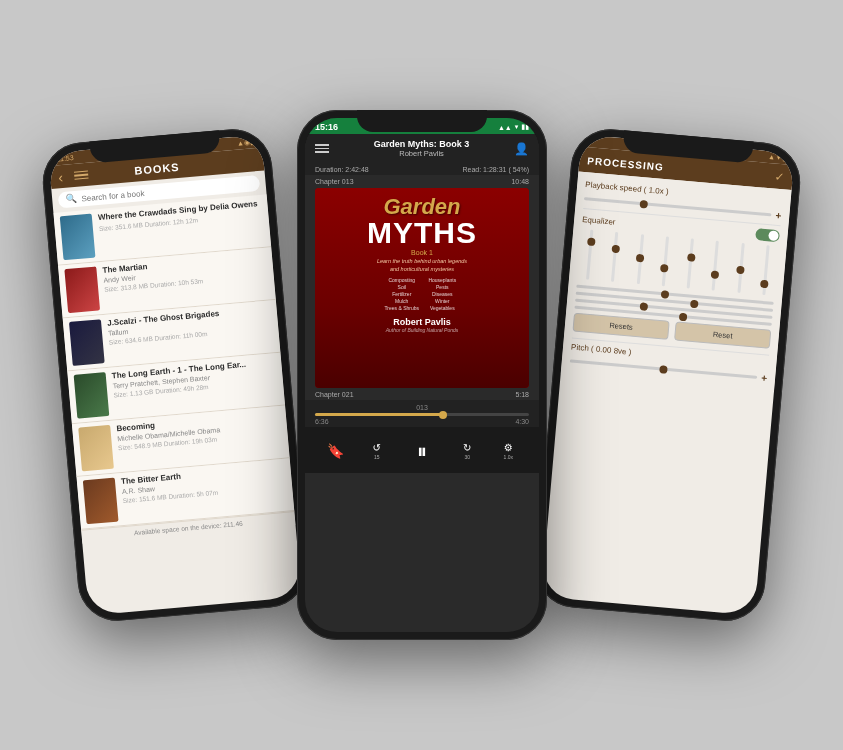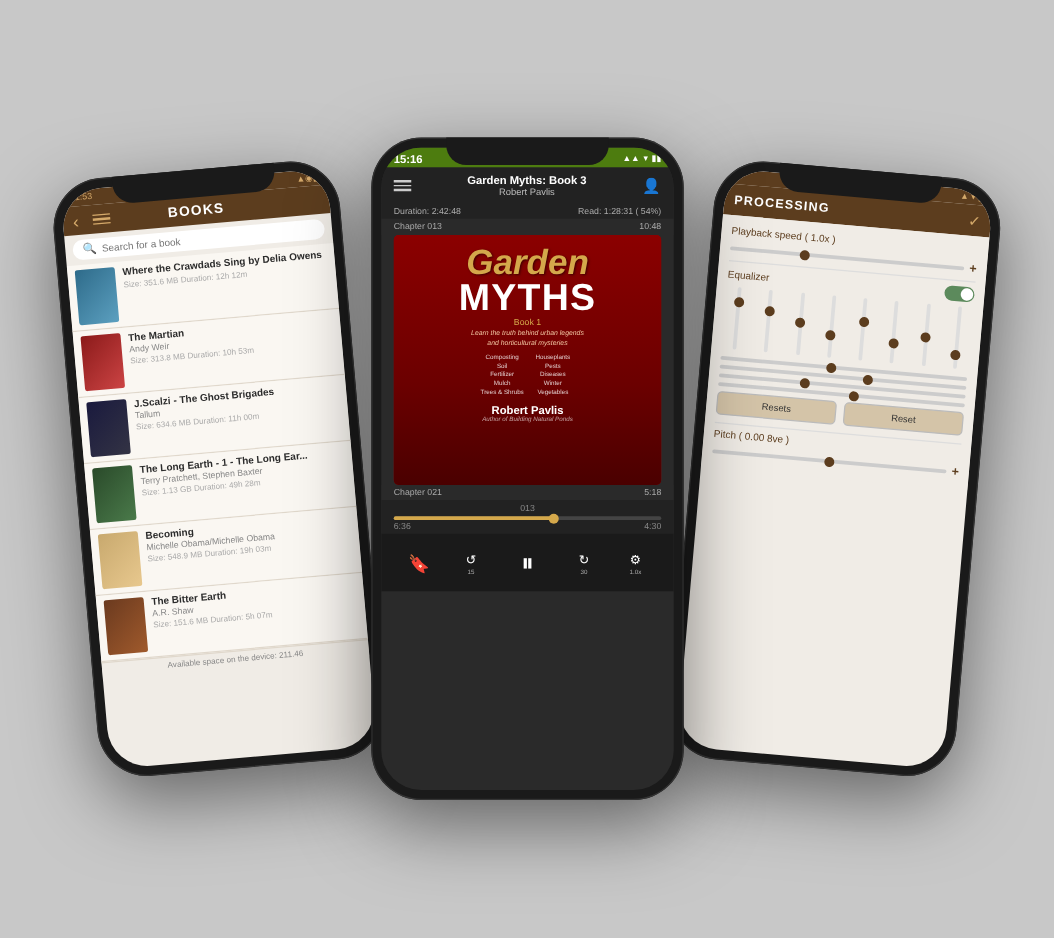--- a/index.html
+++ b/index.html
@@ -190,21 +190,21 @@
       top: 8px; left: 8px;
       width: 234px;
       height: 514px;
       background: #2a2a2a;
     }
     .player-status-bar {
       display: flex;
       justify-content: space-between;
       align-items: center;
       padding: 4px 10px 2px;
-      background: #4d7c0f;
+      background: #15803d;
     }
     .player-status-bar .time {
       font-size: 9px;
       color: #fff;
       font-weight: 600;
     }
     .player-status-bar .icons {
       display: flex;
       gap: 3px;
       align-items: center;
@@ -275,21 +275,21 @@
       height: 100%;
       background: linear-gradient(to bottom, #8b0000 0%, #6b0000 60%, #4a0000 100%);
       display: flex;
       flex-direction: column;
       align-items: center;
       justify-content: flex-start;
       padding: 8px 6px 4px;
       position: relative;
     }
     .gm-garden {
-      font-size: 28px;
+      font-size: 22px;
       font-weight: 700;
       color: #d4a84b;
       font-style: italic;
       text-shadow: 1px 1px 2px rgba(0,0,0,0.5);
       line-height: 1;
     }
     .gm-myths {
       font-size: 30px;
       font-weight: 900;
       color: #fff;

